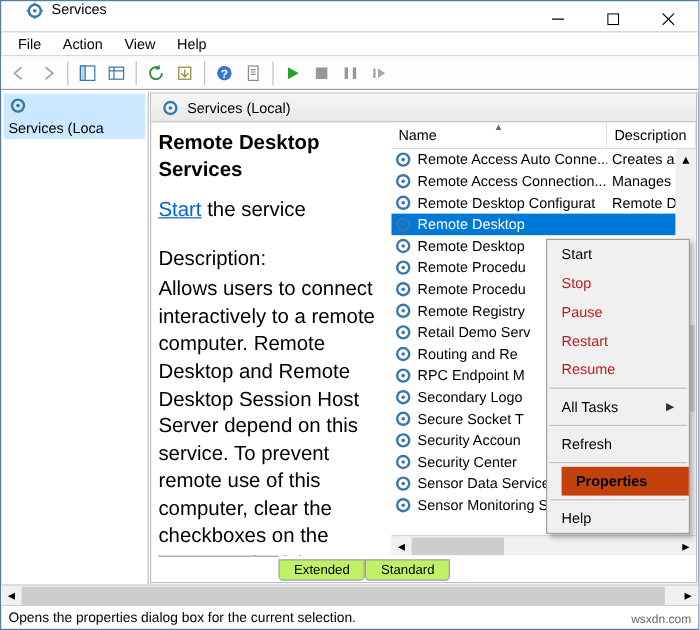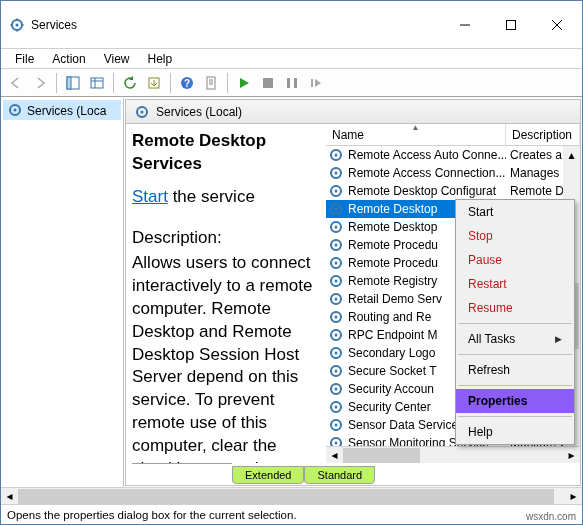--- a/index.html
+++ b/index.html
@@ -1,35 +1,35 @@
 <!DOCTYPE html>
 <html><head>
 <meta charset="utf-8">
 <style>
   * { box-sizing: border-box; }
   html, body { margin: 0; padding: 0; font-family: "Segoe UI", Tahoma, sans-serif; font-size: 12px; color: #000; background: #fff; }
   .window { width: 583px; height: 525px; border: 1px solid #5a7ba0; display: flex; flex-direction: column; background: #fff; position: relative; }
   
-  .titlebar { height: 48px; display: flex; align-items: center; padding: 0 2px 0 8px; border-bottom: 1px solid #d0d0d0; }
+  .titlebar { height: 26px; display: flex; padding: 0 2px 0 20px; border-bottom: 1px solid #d0d0d0; }
   .title-icon { width: 16px; height: 16px; margin-right: 6px; }
   .title { flex: 1; font-size: 12px; }
   .winbtn { width: 46px; height: 29px; display: flex; align-items: center; justify-content: center; cursor: pointer; }
   .winbtn svg { width: 10px; height: 10px; }
   
   .menubar { height: 20px; display: flex; align-items: center; padding: 0 6px; gap: 2px; border-bottom: 1px solid #d0d0d0; }
   .menuitem { padding: 2px 8px; cursor: pointer; }
   
   .toolbar { height: 28px; display: flex; align-items: center; padding: 2px 4px; gap: 2px; border-bottom: 1px solid #a0a0a0; background: #fdfdfd; }
   .tbtn { width: 22px; height: 22px; display: flex; align-items: center; justify-content: center; border: 1px solid transparent; cursor: pointer; }
   .tbtn.disabled { opacity: .5; cursor: default; }
   .tsep { width: 1px; height: 20px; background: #c0c0c0; margin: 0 3px; }
   
   .main { flex: 1; display: flex; border-top: 1px solid #fff; overflow: hidden; }
   .leftpane { width: 123px; border-right: 1px solid #c0c0c0; padding: 2px; overflow: hidden; white-space: nowrap; }
-  .treeitem { display: flex; align-items: flex-end; gap: 4px; padding: 2px 4px; background: #cce8ff; }
+  .treeitem { display: flex; align-items: flex-start; gap: 4px; padding: 2px 4px; background: #cce8ff; flex-direction: column; }
   .rightpane { flex: 1; display: flex; flex-direction: column; border: 1px solid #c0c0c0; margin: 1px; overflow: hidden; }
   .rp-header { height: 24px; background: linear-gradient(#f6f6f6, #e8e8e8); border-bottom: 1px solid #c0c0c0; display: flex; align-items: center; padding: 0 8px; gap: 6px; }
   .rp-body { flex: 1; display: flex; overflow: hidden; }
   .detailpane { width: 200px; padding: 6px 10px 6px 6px; font-size: 17px; line-height: 1.35; }
   .detail-title { font-weight: bold; margin-bottom: 10px; }
   .startlink { color: #0066cc; text-decoration: underline; cursor: pointer; }
   .detail-desc-label { margin-top: 18px; margin-bottom: 2px; }
   .listpane { flex: 1; display: flex; flex-direction: column; overflow: hidden; position: relative; }
   .listheader { display: flex; height: 22px; border-bottom: 1px solid #d0d0d0; justify-content: space-between; }
   .lhcol { display: flex; align-items: center; padding: 0 6px; border-right: 1px solid #e0e0e0; font-size: 12px; background: #fff; position: relative; }
@@ -53,21 +53,21 @@
   
   .outer-hscroll { height: 17px; display: flex; background: #f0f0f0; border-top: 1px solid #d0d0d0; }
   
   .status { height: 20px; padding: 2px 6px; border-top: 1px solid #d0d0d0; font-size: 11.5px; display: flex; align-items: center; }
   
   .watermark { position: absolute; bottom: 2px; right: 6px; font-size: 10px; color: #666; }
   
   .ctxmenu { position: absolute; width: 120px; background: #f0f0f0; border: 1px solid #a0a0a0; box-shadow: 3px 3px 4px rgba(0,0,0,.25); font-size: 12px; z-index: 50; }
   .ctxitem { padding: 5px 12px; cursor: pointer; display: flex; justify-content: space-between; align-items: center; }
   .ctxitem.disabled { color: #b91c1c; cursor: default; }
-  .ctxitem.highlight { background: #8b5cf6; }
+  .ctxitem.highlight { background: #c2410c; margin-left: 12px; }
   .ctxsep { height: 1px; background: #c0c0c0; margin: 3px 2px; }
   .ctxarrow { font-size: 9px; color: #333; }
   
   .vscroll { position: absolute; right: 0; top: 0; bottom: 0; width: 17px; background: #f0f0f0; display: flex; flex-direction: column; }
   .vscroll .arrow { height: 17px; display: flex; align-items: center; justify-content: center; cursor: pointer; }
   .vscroll .track { flex: 1; position: relative; }
   .vscroll .thumb { position: absolute; left: 1px; width: 15px; background: #cdcdcd; }
   .underlay { position: absolute; right: 17px; top: 0; bottom: 0; left: 0; }
 </style>
 </head>

